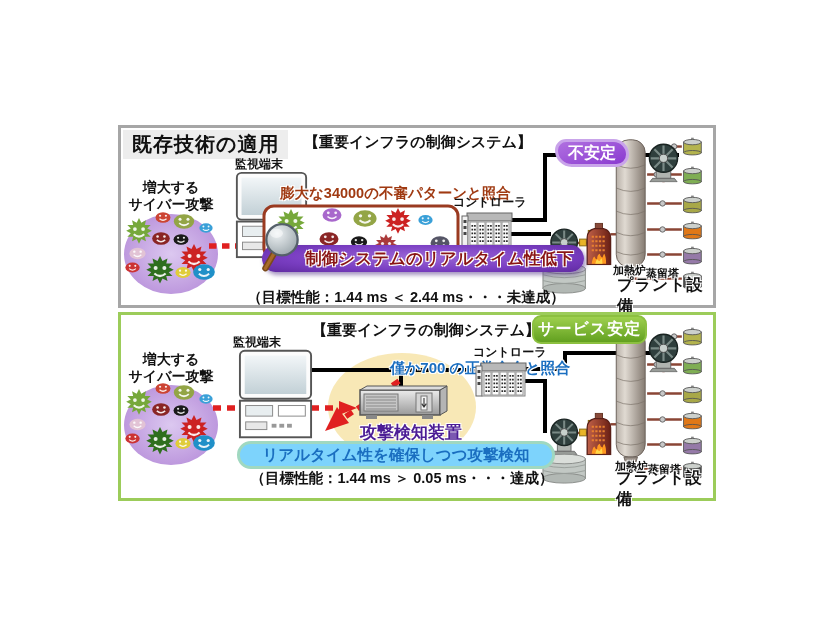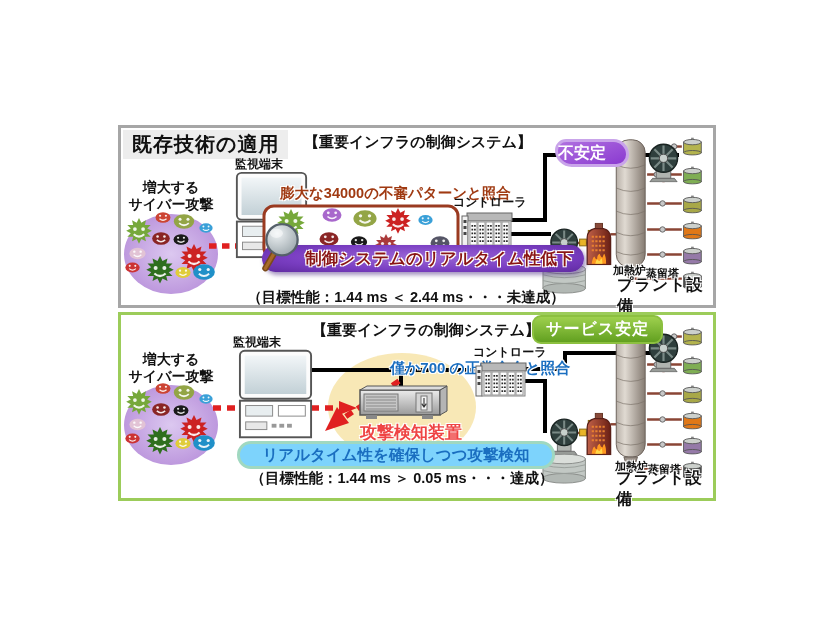--- a/index.html
+++ b/index.html
@@ -11,27 +11,27 @@
   .panel.p2{top:312px;height:183px;border:3px solid #9ccc5a;}
   .nowrap{white-space:nowrap;}
   .halo{text-shadow:-1px -1px 0 #fff,1px -1px 0 #fff,-1px 1px 0 #fff,1px 1px 0 #fff;padding-left:33px;}
   .t-title1{font-size:20px;font-weight:bold;background:#ededed;padding:1px 9px;letter-spacing:1px;}
   .t-title2{font-size:21px;font-weight:bold;background:#d8eeb0;border:3px solid #6aaa28;padding:0 10px;letter-spacing:2px;}
   .t-head{font-size:15px;font-weight:bold;text-align:center;width:250px;}
   .t-label{font-size:12px;font-weight:bold;}
   .t-attack{font-size:14px;font-weight:bold;width:100px;text-align:center;}
   .t-red{color:#a03a12;font-size:14.5px;font-weight:bold;}
   .t-blue{color:#1a6ec0;font-size:15px;font-weight:bold;}
-  .t-detect{color:#ef4444;font-size:17px;font-weight:bold;}
+  .t-detect{color:#4c1d95;font-size:17px;font-weight:bold;}
   .t-perf{font-size:14.5px;font-weight:bold;text-align:center;width:330px;}
   .bubble{background:linear-gradient(160deg,#b070e0,#8a3ad0);border:3px solid #c9a4ea;
           border-radius:16px 22px 18px 24px;color:#fff;font-size:16px;font-weight:bold;
-          width:68px;height:22px;line-height:22px;}
+          width:68px;height:22px;line-height:22px;text-align:center;}
   .badge{background:linear-gradient(180deg,#9ed04e,#62a020);border:2px solid #8cc040;border-radius:9px;
-         color:#fff;font-size:16px;font-weight:bold;padding:2px 12px;letter-spacing:1px;}
+         color:#fff;font-size:16px;font-weight:bold;padding:2px 4px;letter-spacing:1px;}
   .banner-purple{background:radial-gradient(ellipse at 50% 45%,#9a66d6 0%,#7a3ec2 60%,#5f2aa0 100%);
           border-radius:15px;width:289px;height:27px;line-height:27px;text-align:center;
           color:#8a1515;font-size:16.5px;font-weight:bold;box-shadow:2px 3px 4px rgba(90,60,140,.55);}
   .banner-green{background:#7dd3fc;border:3px solid #a0d8c0;border-radius:14px;width:312px;height:22px;
           line-height:22px;text-align:center;color:#1a6ec0;font-size:15.5px;font-weight:bold;}
   .t-tiny{font-size:11px;font-weight:bold;}
   .t-plant{font-size:16px;font-weight:bold;letter-spacing:1px;}
   svg{display:block;}
 </style>
 </head>

